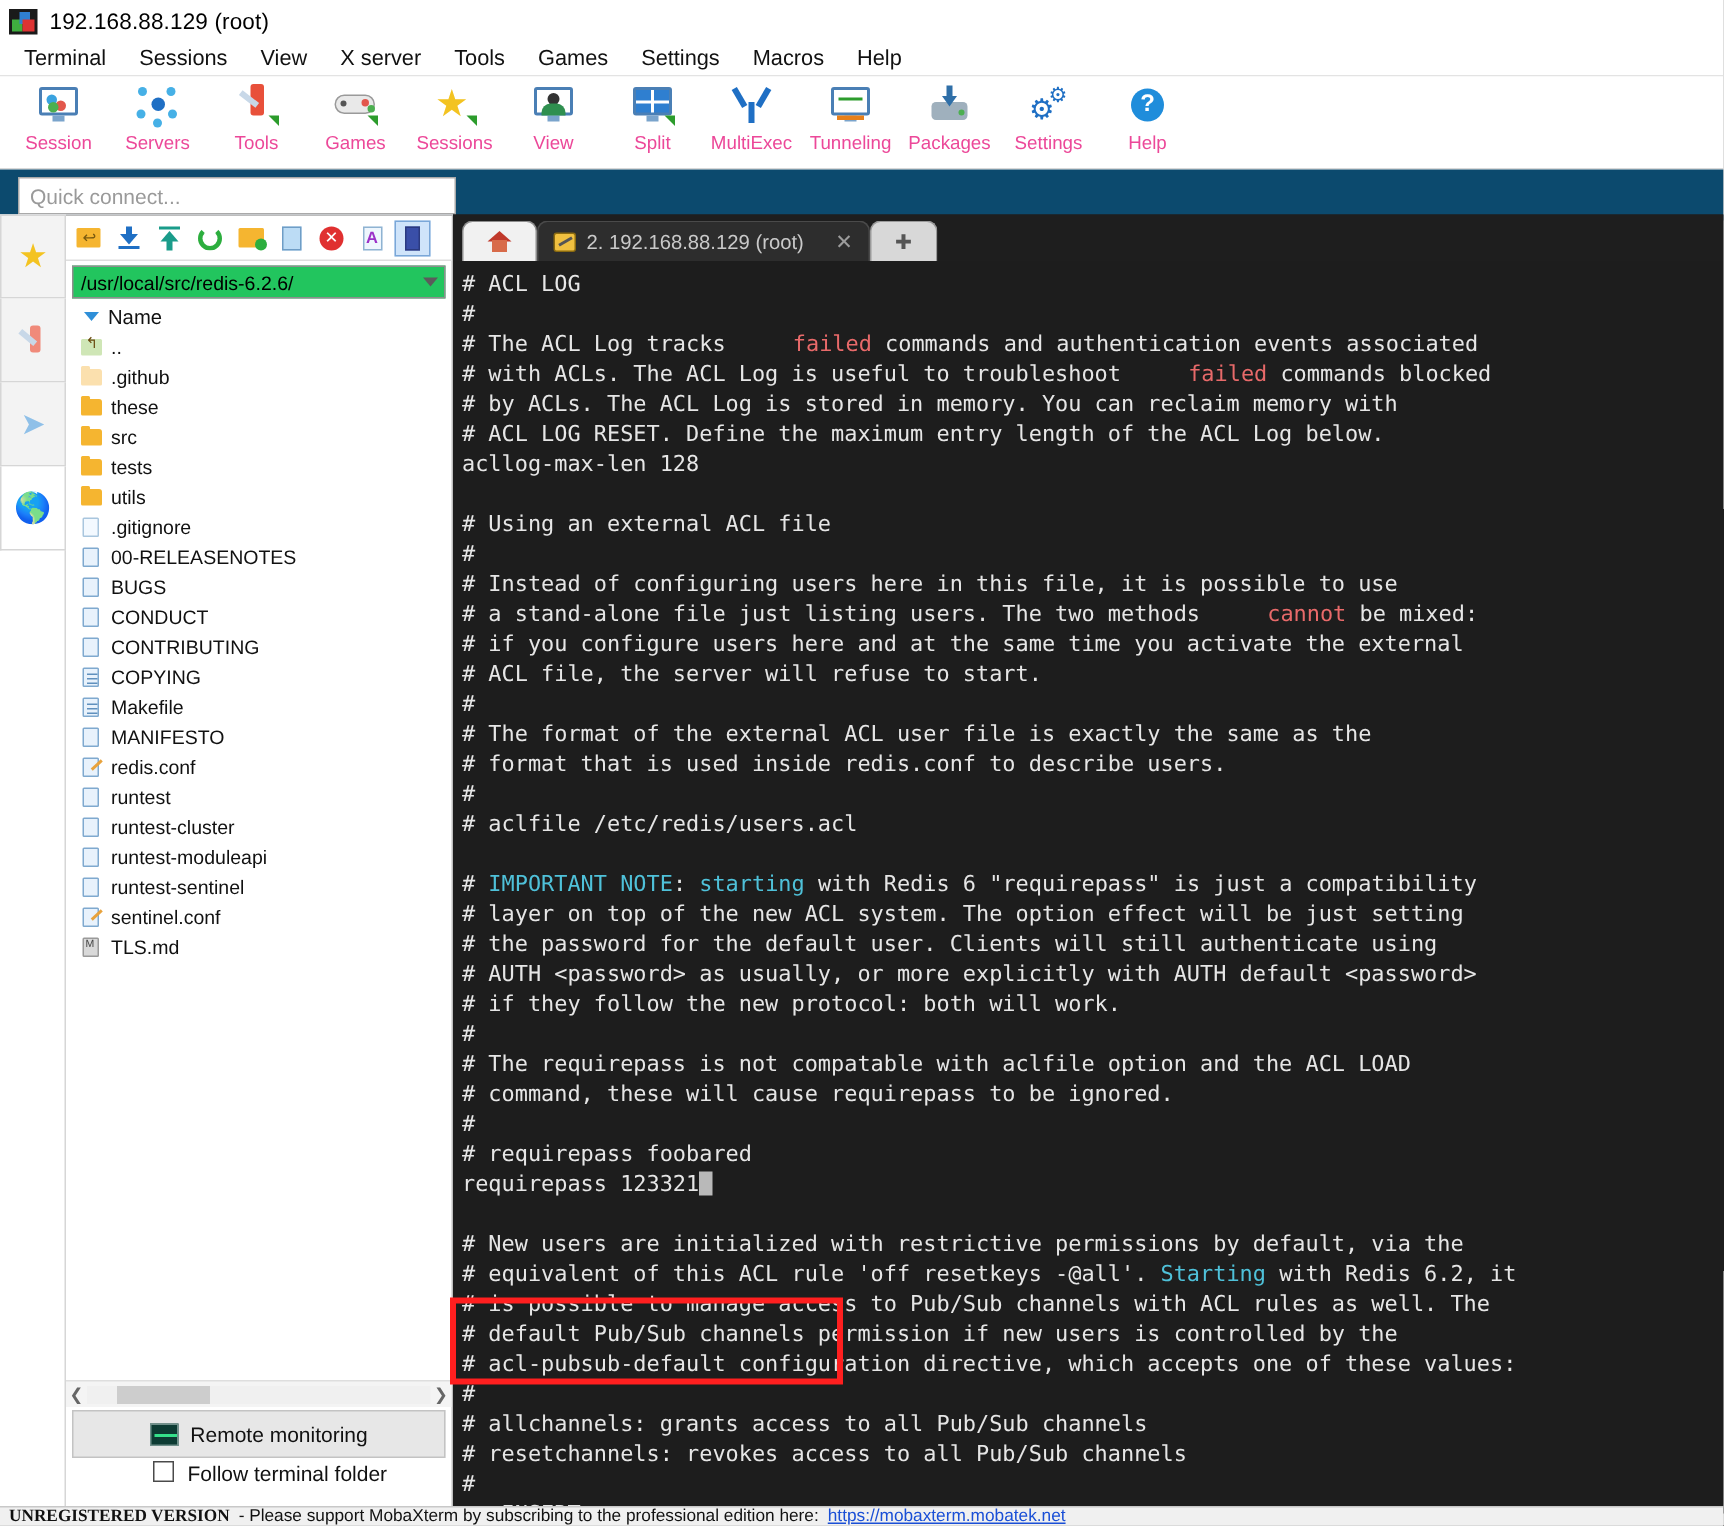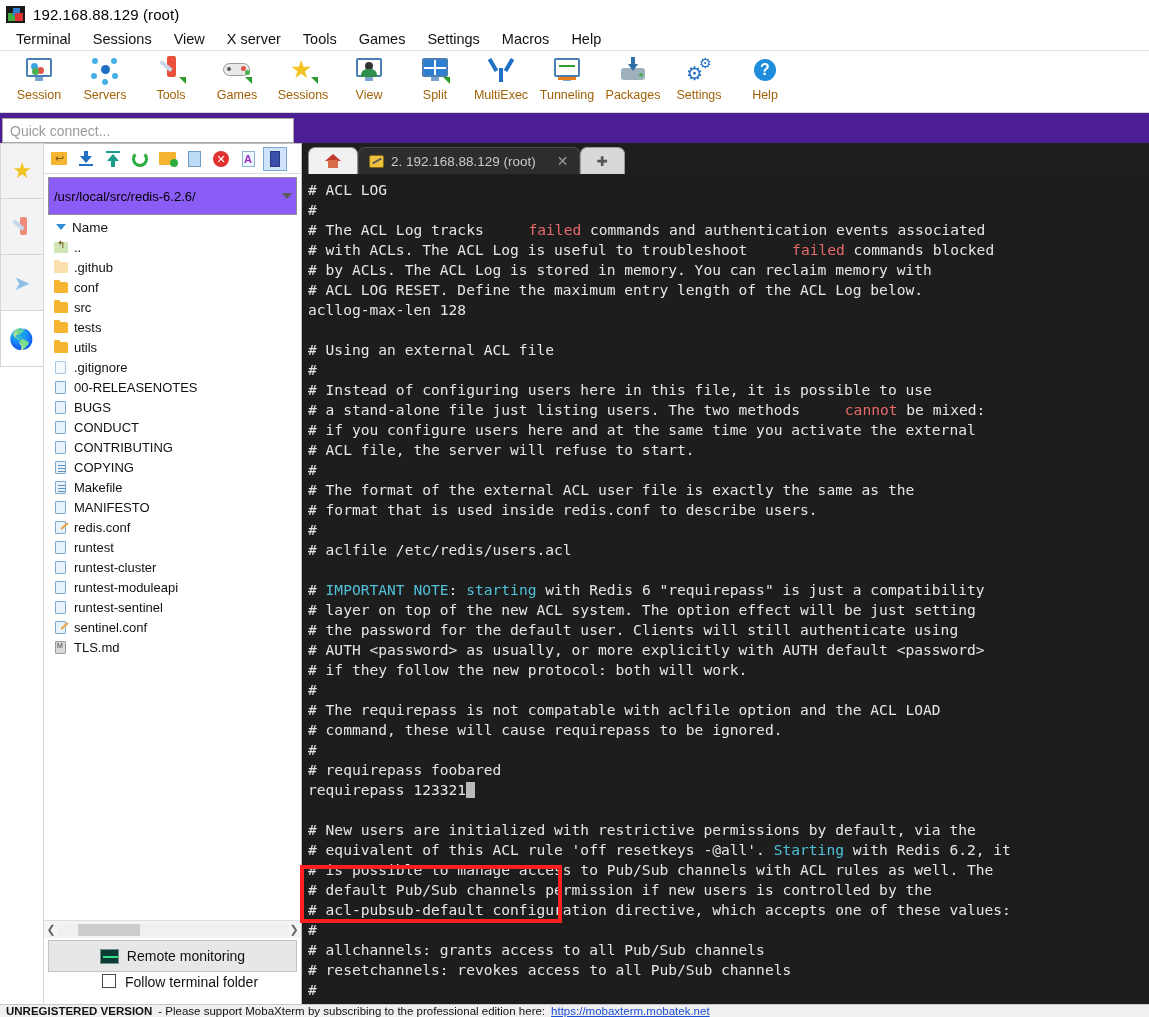--- a/index.html
+++ b/index.html
@@ -33,30 +33,30 @@
   .menubar .mi { font-size:14.5px; color:#111; padding:1px 11px; cursor:default; white-space:nowrap; }
 
   
   .ribbon {
     height: 62px; display:flex; align-items:flex-start;
     padding: 4px 0 0 6px; background:#ffffff;
     border-bottom:1px solid #d8d8d8;
   }
   .rb-item { width:66px; display:flex; flex-direction:column; align-items:center; gap:3px; cursor:default; }
   .rb-ico { width:30px; height:30px; position:relative; }
-  .rb-lbl { font-size:12.5px; color:#a16207; }
+  .rb-lbl { font-size:12.5px; color:#ec4899; }
 
   
   .mon { position:absolute; left:2px; top:3px; width:26px; height:19px; background:#fff; border:2px solid #4a7fb5; border-radius:2px;}
   .mon-stand { position:absolute; left:11px; top:22px; width:8px; height:4px; background:#7aa4cc; }
   .dots span { position:absolute; border-radius:50%; }
   .tri-green { position:absolute; right:0; bottom:1px; width:0;height:0;border-left:7px solid transparent;border-top:7px solid #2c9c2c; }
 
   
-  .quickconnect-wrap { padding:5px 6px 4px 2px; background:#4c1d95; }
+  .quickconnect-wrap { padding:5px 6px 4px 12px; background:#0c4a6e; }
   .quickconnect {
     width: 292px; height:25px; border:1px solid #a9a9a9; background:#fff;
     display:flex; align-items:center; padding:0 7px; font-size:14px; color:#9a9a9a;
   }
 
   
   .main { position:absolute; left:0; top:143px; width:1149px; height:866px; display:flex; }
 
   
   .rail { width:44px; background:#fff; display:flex; flex-direction:column; }
@@ -66,21 +66,21 @@
   .rail-btn.plain { background:#fff; border-color:#d6d6d6; }
   .rail-spacer { flex:1; border-right:1px solid #d6d6d6; }
 
   
   .fpanel { width:258px; background:#fff; border:1px solid #bdbdbd; border-left:none;
             display:flex; flex-direction:column; }
   .fp-toolbar { height:30px; display:flex; align-items:center; gap:3px; padding:2px 3px; background:#fff;
                 border-bottom:1px solid #dedede; }
   .fp-btn { width:24px; height:24px; position:relative; display:flex; align-items:center; justify-content:center; cursor:default;}
   .fp-btn.sel { background:#cfe4fa; border:1px solid #7aa7d8; }
-  .fp-path { margin:3px 4px 2px 4px; height:38px; border:1px solid #8e8e8e; background:#8b5cf6;
+  .fp-path { margin:3px 4px 2px 4px; height:22px; border:1px solid #8e8e8e; background:#22c55e;
              display:flex; align-items:center; justify-content:space-between; padding:0 4px 0 5px; font-size:13px; }
   .chev { width:0;height:0;border-left:5px solid transparent;border-right:5px solid transparent;border-top:6px solid #5b5b5b; }
   .fp-head { height:20px; display:flex; align-items:center; gap:6px; padding-left:12px; font-size:13.5px; color:#111; }
   .sort-arrow { width:0;height:0;border-left:5px solid transparent;border-right:5px solid transparent;border-top:6px solid #2f8fd8; }
   .flist { flex:1; overflow:hidden; padding-left:10px; }
   .frow { height:20px; display:flex; align-items:center; gap:6px; font-size:13px; color:#111; cursor:default; white-space:nowrap; }
   .ficon { width:14px; height:15px; position:relative; flex:0 0 auto; }
   .folder { position:absolute; left:0; top:2px; width:14px; height:11px; background:#f5b530; border-radius:1px 2px 1px 1px; }
   .folder:after { content:""; position:absolute; left:0; top:-2px; width:6px; height:3px; background:#f5b530; border-radius:1px 1px 0 0; }
   .folder.pale { background:#fbe0ae; }
@@ -138,21 +138,21 @@
   }
 
   
   .statusbar {
     position:absolute; left:0; bottom:0; width:1149px; height:13px;
     background:#f0f0f0; border-top:1px solid #c8c8c8;
     display:flex; align-items:center; gap:6px; padding-left:6px;
     font-size:11.5px; color:#111; overflow:hidden; white-space:nowrap;
   }
   .statusbar .lnk { color:#1a4fd6; text-decoration:underline; }
-  .statusbar b { font-weight:bold; }
+  .statusbar b { font-weight:bold;font-family:Liberation Serif, serif; }
 </style>
 </head>
 <body>
 
 <div class="app">
 
   <div class="titlebar">
     <div class="moba-logo">
       <div class="bg"></div>
         <div class="g"></div>
@@ -391,21 +391,21 @@
         <div class="frow">
             <span class="ficon">
               <span class="folder pale"></span>
             </span>
             <span>.github</span>
           </div>
         <div class="frow">
             <span class="ficon">
               <span class="folder"></span>
             </span>
-            <span>conf</span>
+            <span>these</span>
           </div>
         <div class="frow">
             <span class="ficon">
               <span class="folder"></span>
             </span>
             <span>src</span>
           </div>
         <div class="frow">
             <span class="ficon">
               <span class="folder"></span>

